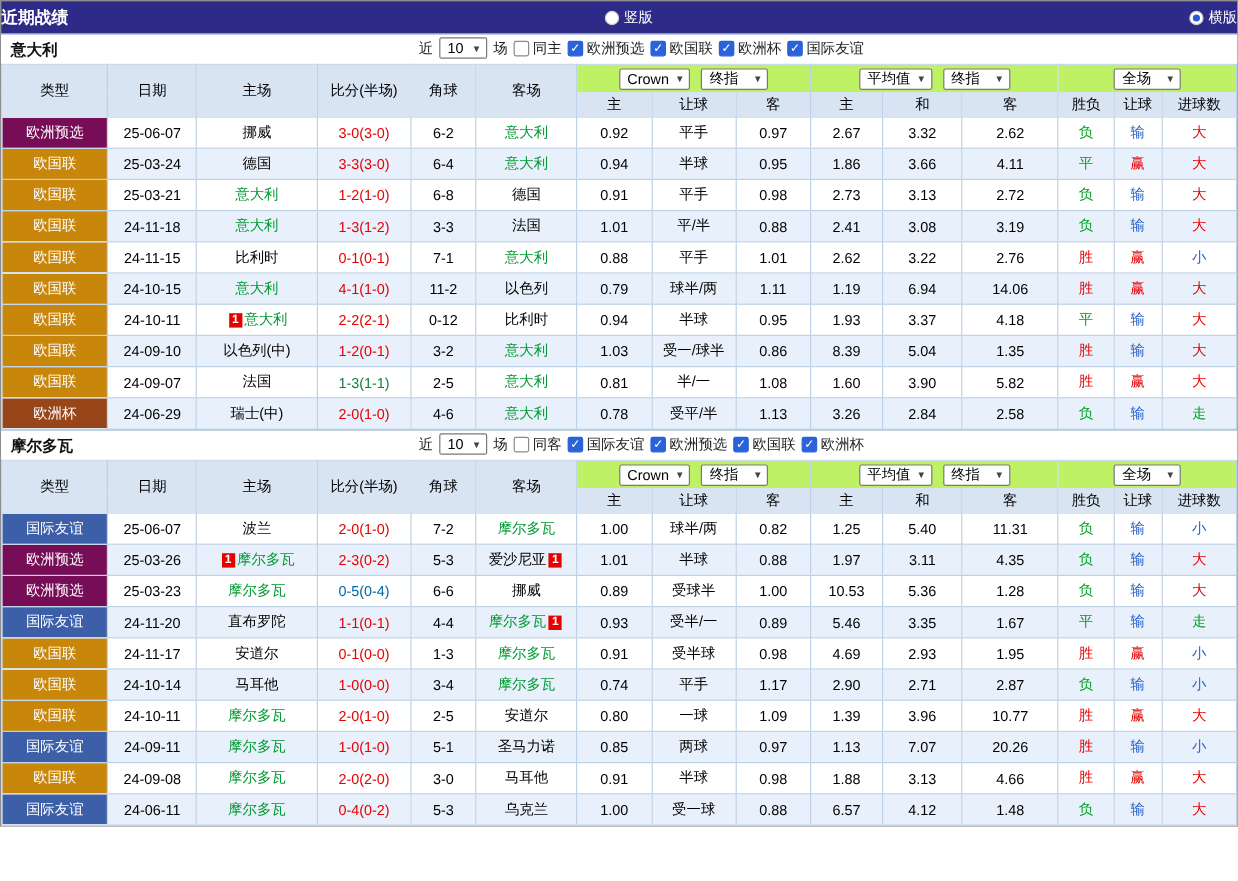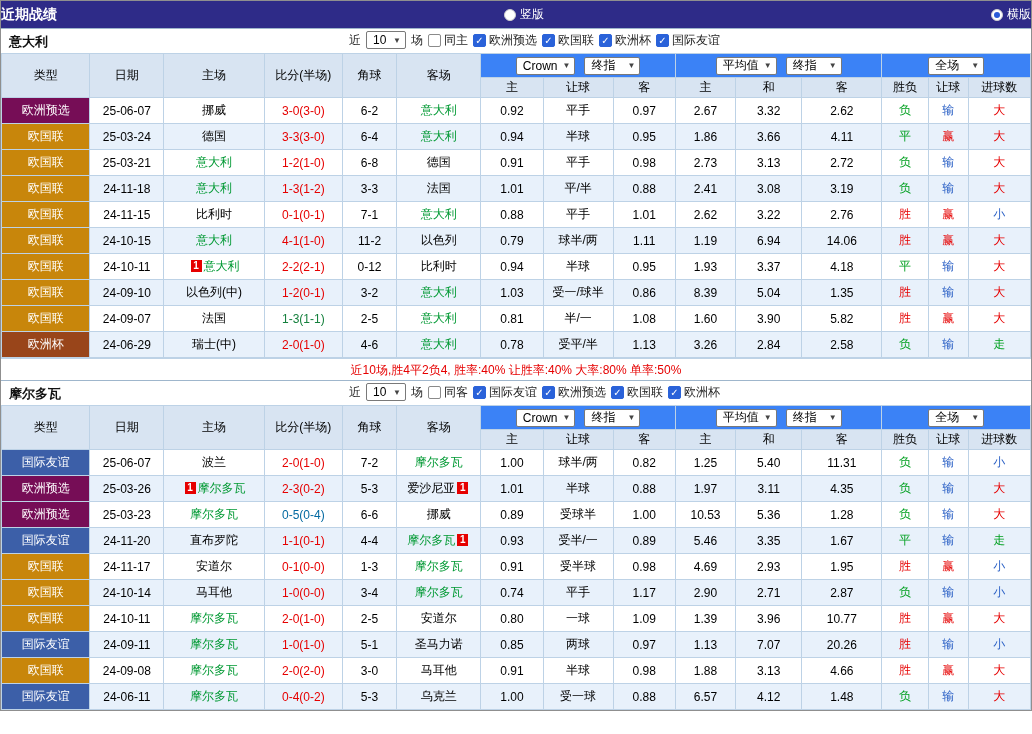--- a/index.html
+++ b/index.html
@@ -20,21 +20,21 @@
   .cb { width: 13px; height: 13px; border: 1px solid #8a8a8a; background: #fff; display: inline-block; font-size: 10px; line-height: 11px; text-align: center; color: #fff; border-radius: 2px; }
   .cb.checked { background: #2a62d9; border-color: #2a62d9; }
 
   .sel { display: inline-flex; align-items: center; justify-content: space-between; background: #fff; border: 1px solid #797979; border-radius: 2px; height: 18px; padding: 0 4px 0 6px; font-size: 12px; min-width: 56px; color: #000; cursor: pointer; }
   .sel.count { min-width: 40px; }
   .sel .arr { font-size: 8px; margin-left: 5px; color: #444; }
 
   table { border-collapse: collapse; table-layout: fixed; width: 100%; font-size: 12px; text-align: center; }
   th, td { border: 1px solid #bdd2e6; overflow: hidden; white-space: nowrap; }
   thead th { background: #d8e4f2; font-weight: normal; color: #000; height: 22px; }
-  thead th.dd-cell { background: #3b82f6; height: 24px; }
+  thead th.dd-cell { background: #bef264; height: 24px; }
   .dd-inner { display: flex; align-items: center; justify-content: center; gap: 9px; }
   thead tr.sub th { height: 20px; }
   tbody td { height: 26px; color: #000; background: #fff; }
   tbody tr:nth-child(even) td { background: #e8f1fb; }
   td.type-cell { color: #fff; }
   .card { display: inline-block; min-width: 11px; height: 12px; line-height: 12px; background: #e60000; color: #fff; font-size: 10px; font-weight: bold; padding: 0 1px; margin: 0 2px; vertical-align: 1px; }
   .tname.focus { color: var(--focus-color, #009933); }
   .summary { height: 22px; line-height: 22px; text-align: center; font-size: 12px; color: #e60000; background: #fff; border-top: 1px solid #bdd2e6; }
 </style>
 </head>
@@ -322,21 +322,20 @@
     <td>1.13</td>
     <td>3.26</td>
     <td>2.84</td>
     <td>2.58</td>
     <td style="color:#00a020">负</td>
     <td style="color:#2d62c6">输</td>
     <td style="color:#00a020">走</td>
   </tr>
       </tbody>
     </table>
-    <div class="summary">近10场,胜4平2负4, 胜率:40% 让胜率:40% 大率:80% 单率:50%</div>
   </div>
       <div class="section">
     <div class="filter-band">
       <span class="team-name">摩尔多瓦</span>
       <div class="filters">
         <span>近</span>
         <span class="sel count">
               <span>10</span>
               <span class="arr">▼</span>
             </span>

